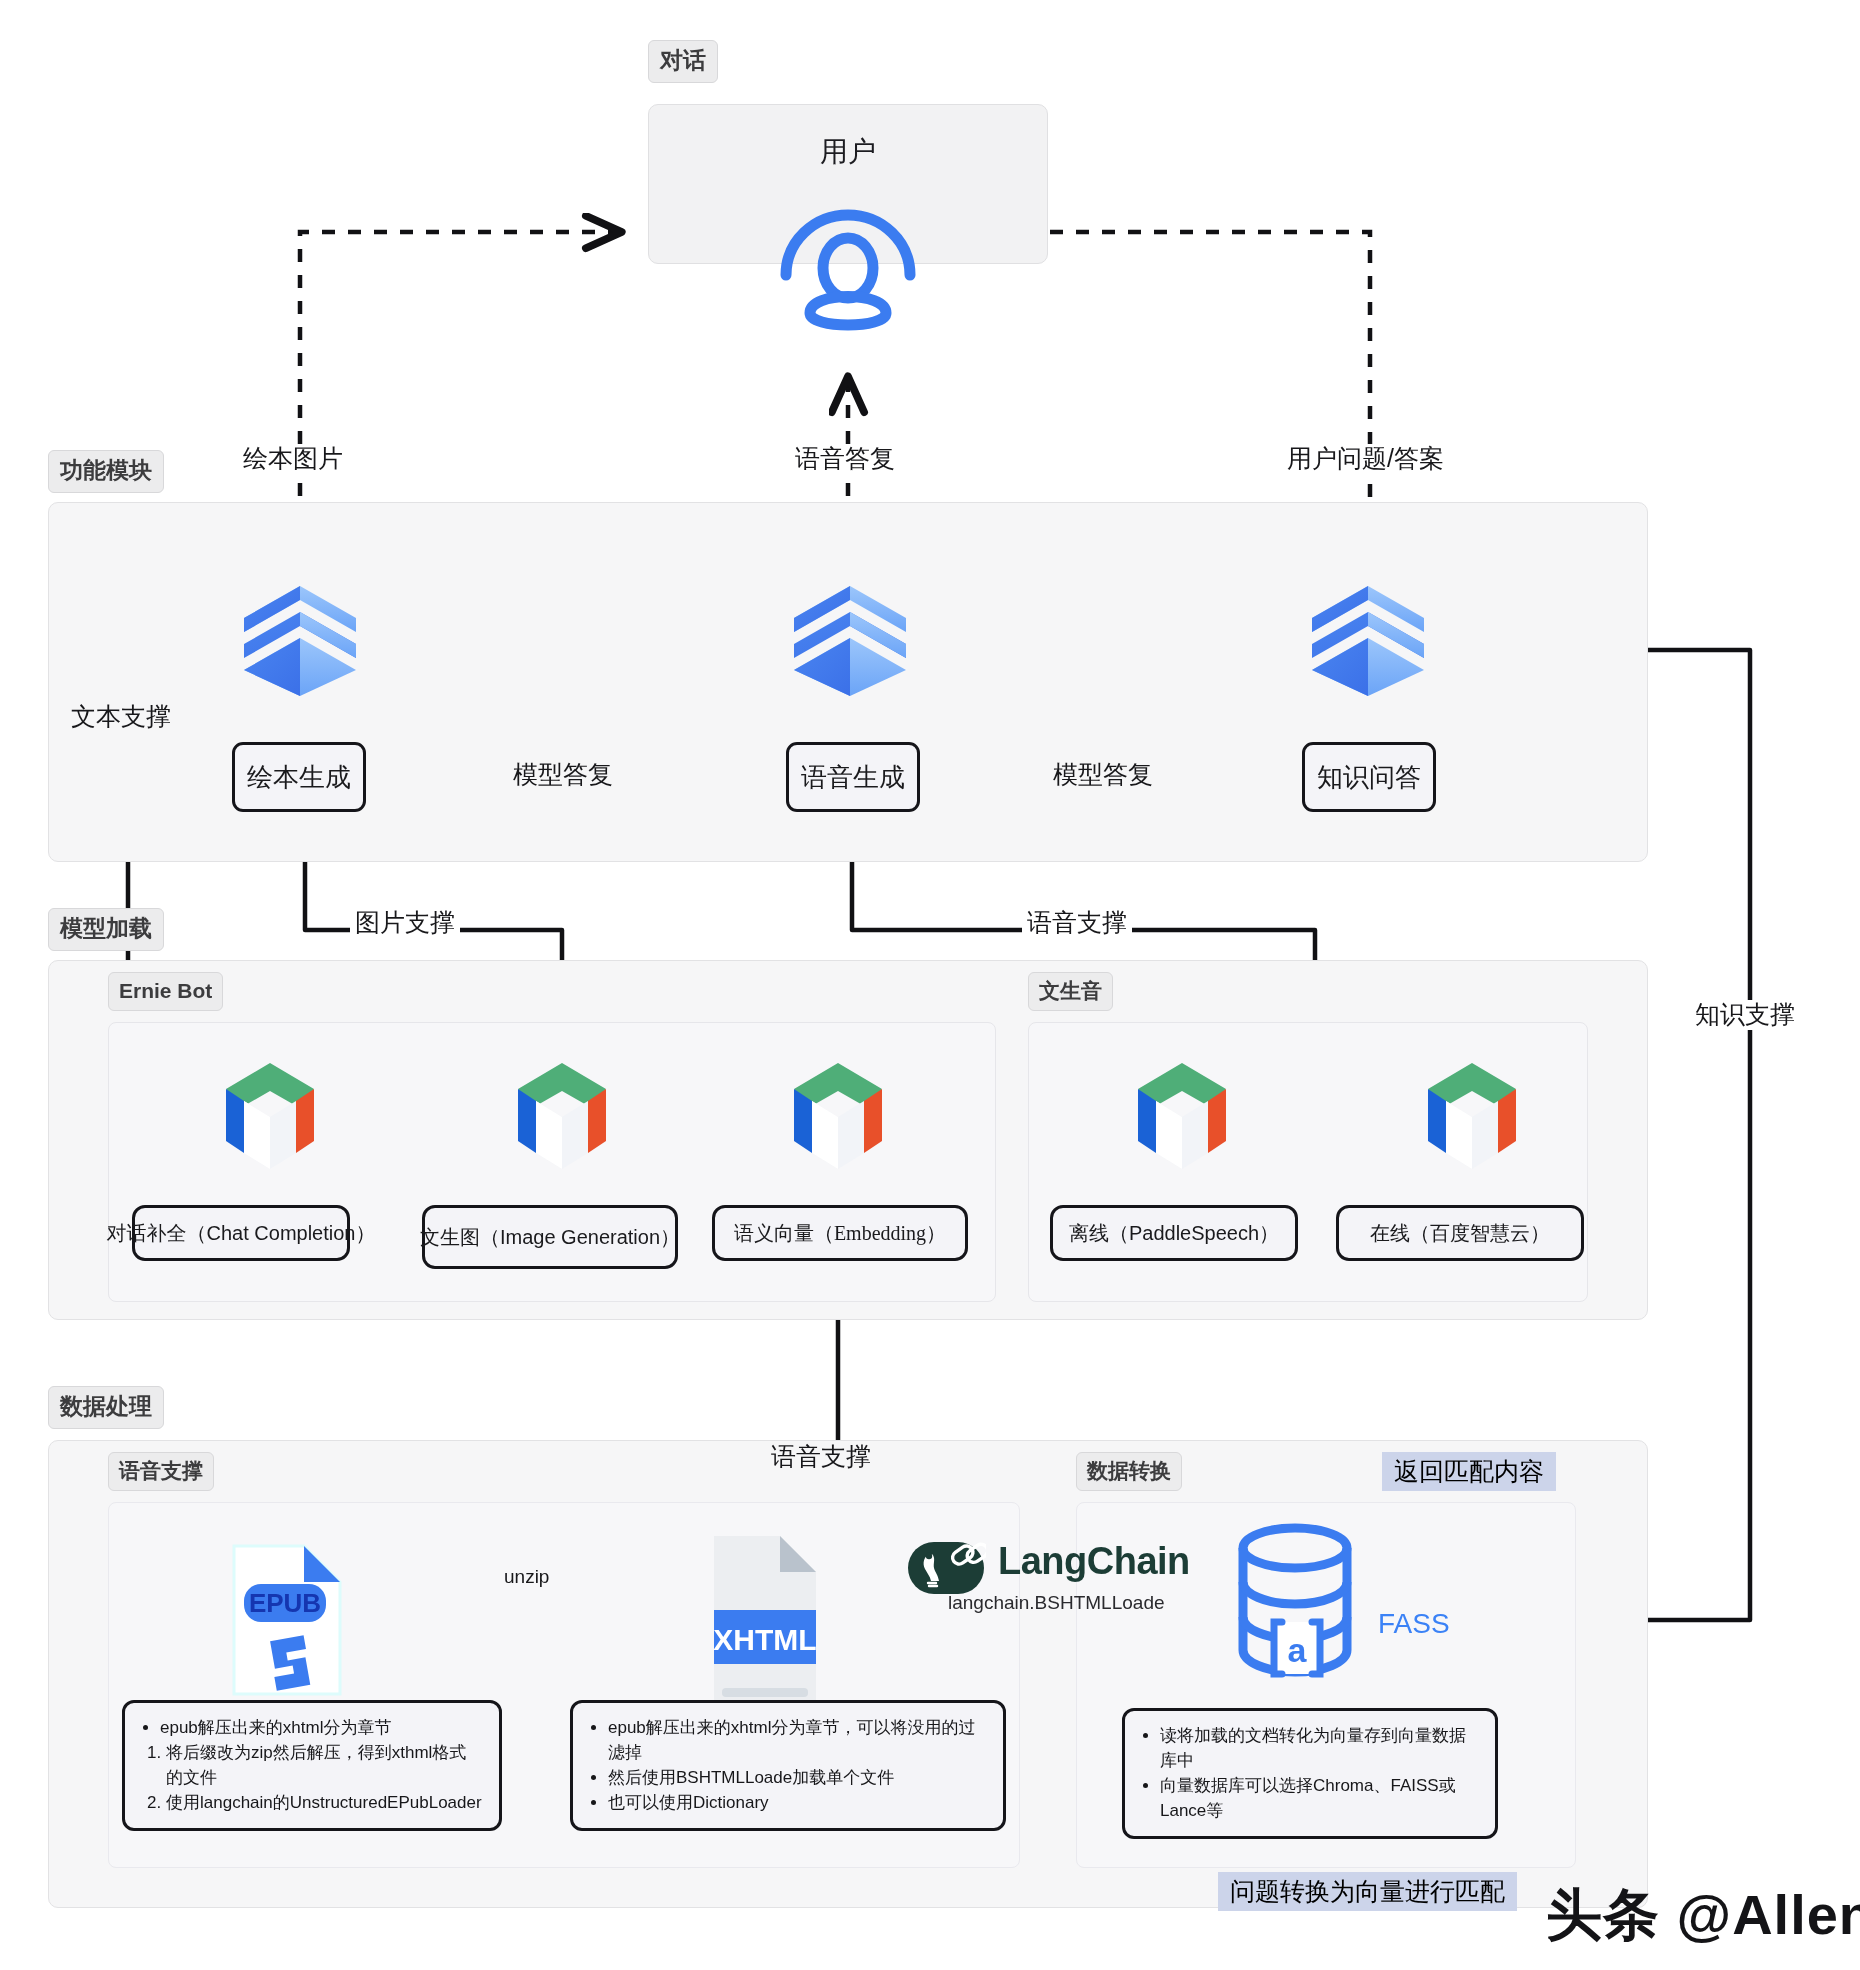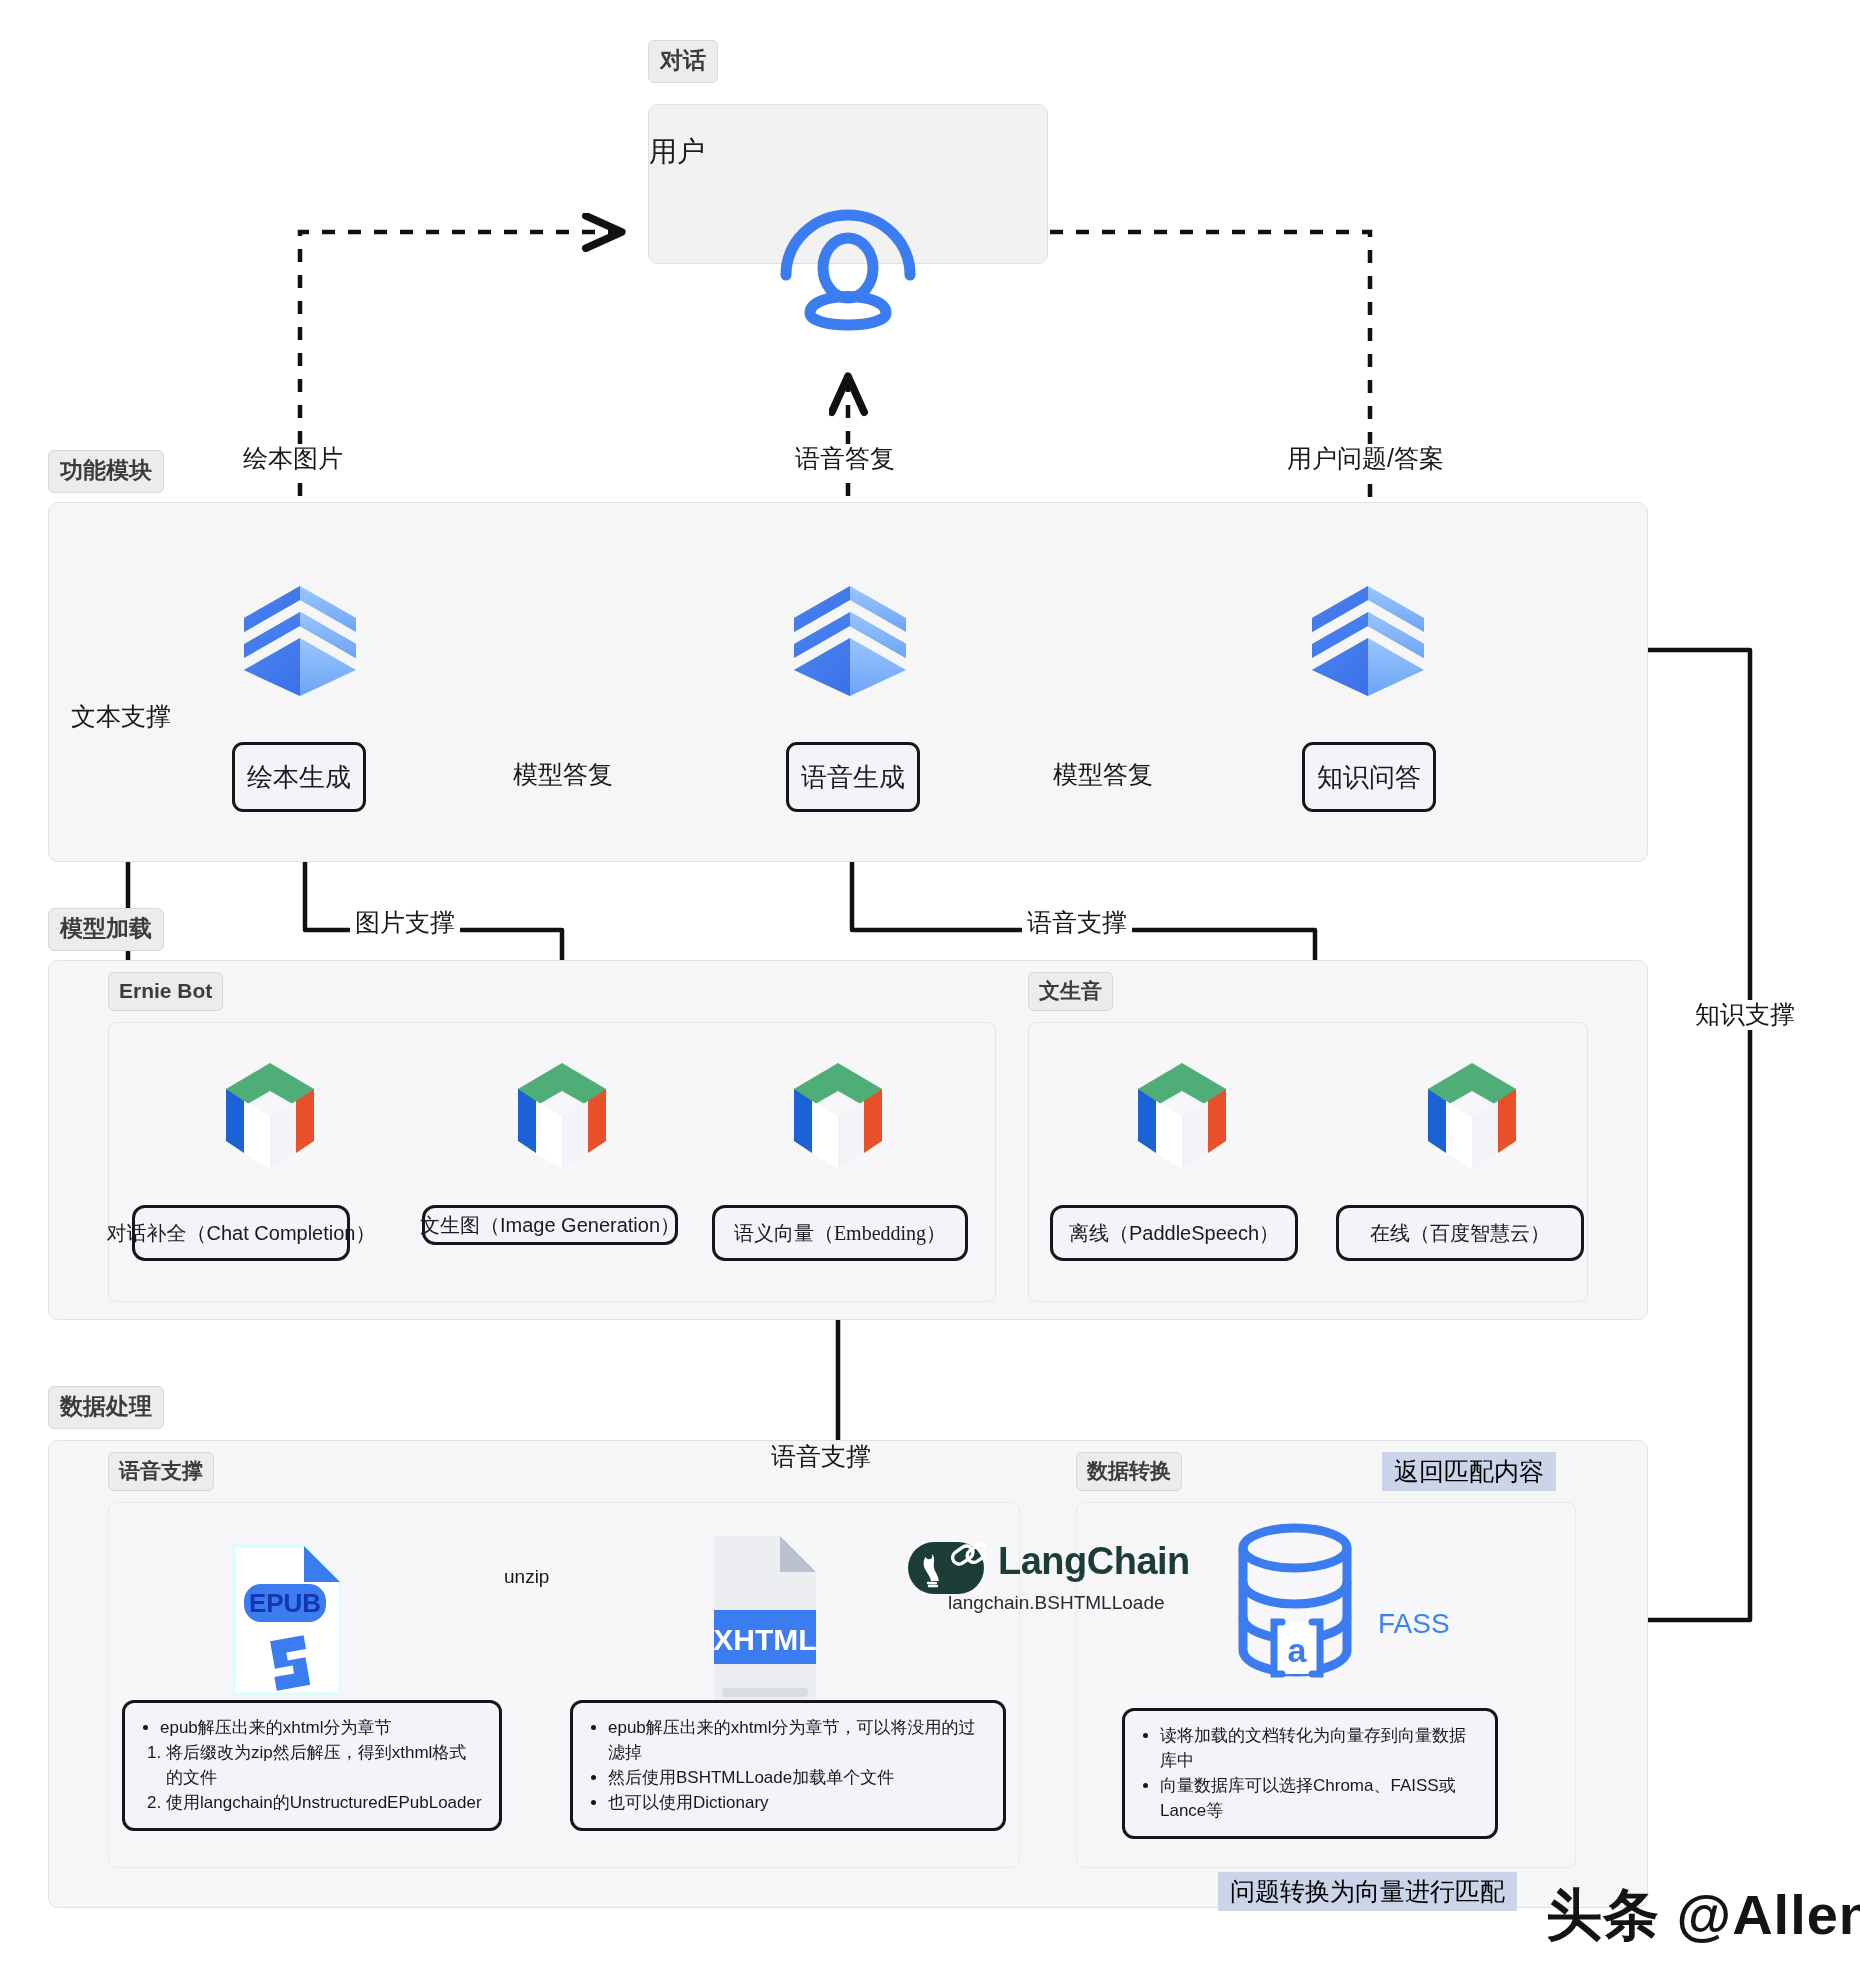--- a/index.html
+++ b/index.html
@@ -112,21 +112,21 @@
   
   .usercard {
     position: absolute;
     background: #f2f2f3;
     border: 1px solid #e0e0e2;
     border-radius: 10px;
   }
   .usercard .caption {
     position: absolute;
     left: 0; right: 0; top: 28px;
-    text-align: left;
+    text-align: center;
     font-size: 28px;
     color: #1c1c20;
   }
   
   .freetext {
     position: absolute;
     white-space: nowrap;
     color: #18181b;
   }
   .lc-word {
@@ -282,21 +282,21 @@
   </svg>
   <svg style="position:absolute; left:778px; top:1055px; width:120px; height:120px;" viewBox="0 0 120 120">
     <path d="M60,8 L104,34 L88,52 L60,36 L32,52 L16,34 Z" fill="#4fae78"></path>
     <path d="M16,34 L34,46 L34,98 L16,86 Z" fill="#1a62d6"></path>
     <path d="M104,34 L86,46 L86,98 L104,86 Z" fill="#e8502a"></path>
     <path d="M34,46 L60,62 L86,46 L86,98 L60,114 L34,98 Z" fill="#f2f4f8"></path>
     <path d="M34,46 L60,62 L60,114 L34,98 Z" fill="#ffffff"></path>
   </svg>
 
   <div class="node cap" style="left:132px; top:1205px; width:218px; height:56px;">对话补全（Chat Completion）</div>
-  <div class="node cap" style="left:422px; top:1205px; width:256px; height:40px;">文生图（Image Generation）</div>
+  <div class="node cap" style="left:422px; top:1205px; width:256px; height:64px;">文生图（Image Generation）</div>
   <div class="node cap" style="left:712px; top:1205px; width:256px; height:56px;font-family:Liberation Serif, serif;">语义向量（Embedding）</div>
 
   <div class="chip small" style="left:1028px; top:972px; z-index:3;">文生音</div>
   <div class="panel inner" style="left:1028px; top:1022px; width:560px; height:280px;"></div>
 
   <svg style="position:absolute; left:1122px; top:1055px; width:120px; height:120px;" viewBox="0 0 120 120">
     <path d="M60,8 L104,34 L88,52 L60,36 L32,52 L16,34 Z" fill="#4fae78"></path>
     <path d="M16,34 L34,46 L34,98 L16,86 Z" fill="#1a62d6"></path>
     <path d="M104,34 L86,46 L86,98 L104,86 Z" fill="#e8502a"></path>
     <path d="M34,46 L60,62 L86,46 L86,98 L60,114 L34,98 Z" fill="#f2f4f8"></path>

